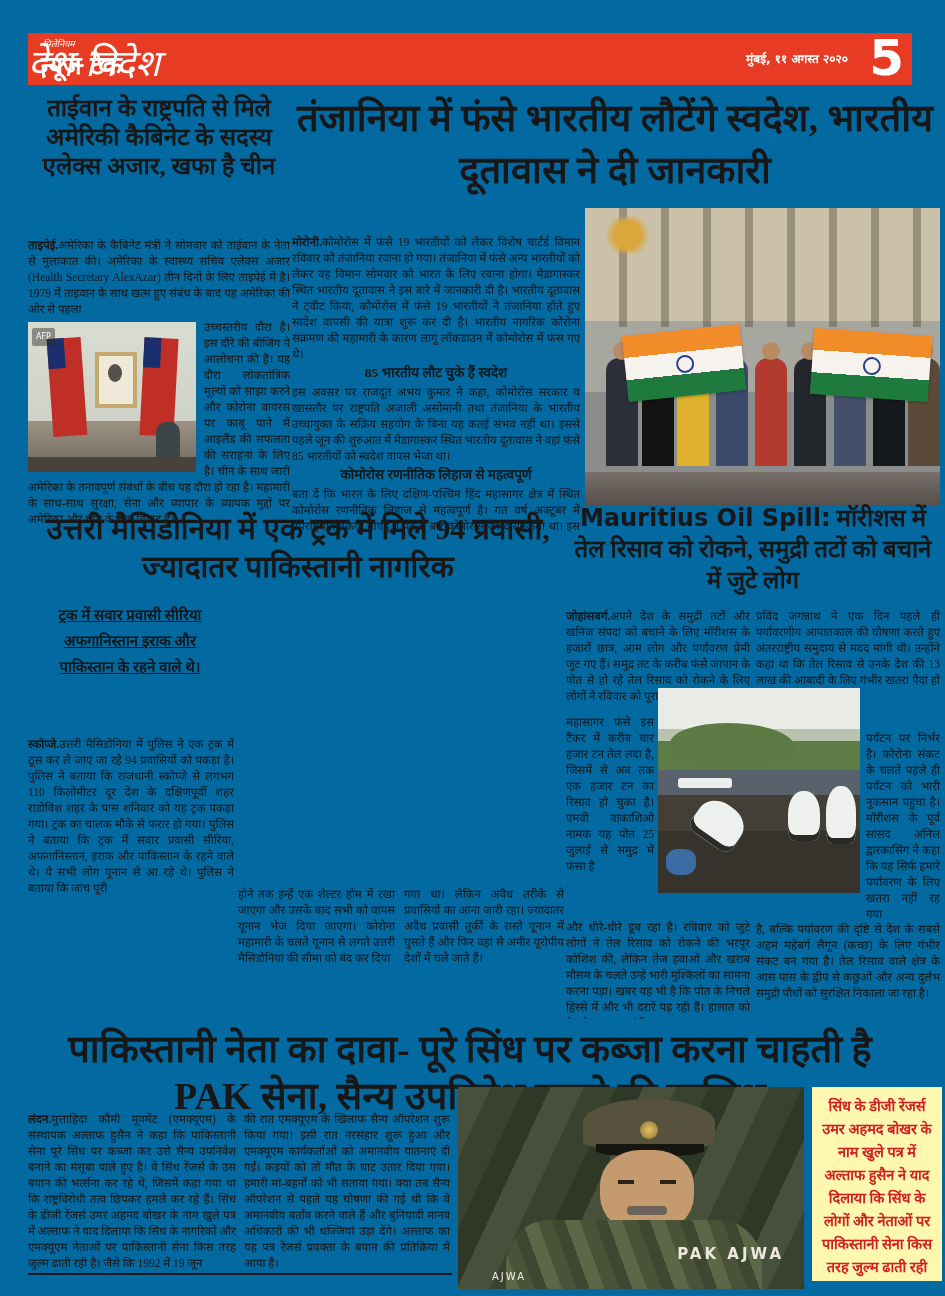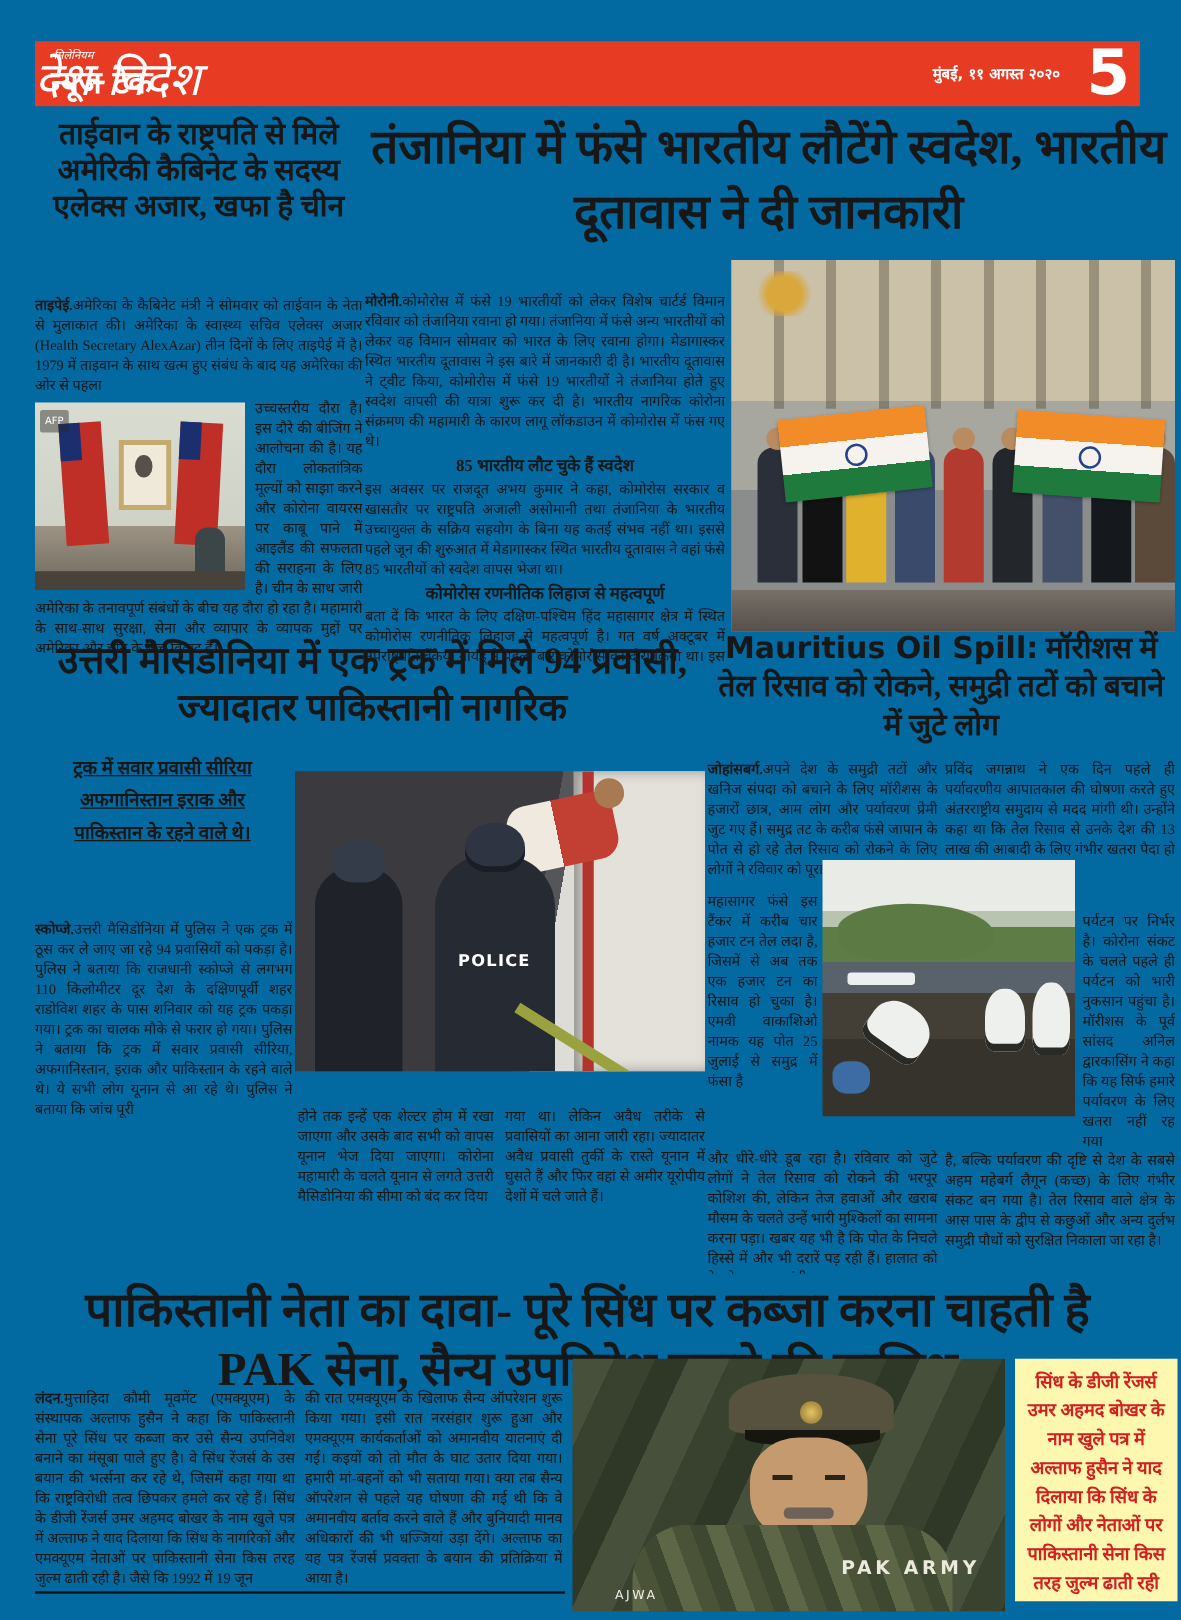--- a/index.html
+++ b/index.html
@@ -175,33 +175,20 @@
         <div class="chakra"></div>
       </div>
     <div class="lug"></div>
   </div>
 
   <div class="hl mac-hl">उत्तरी मैसिडोनिया में एक ट्रक में मिले 94 प्रवासी, ज्यादातर पाकिस्तानी नागरिक</div>
   <div class="mac-quote">ट्रक में सवार प्रवासी सीरिया अफगानिस्तान इराक और पाकिस्तान के रहने वाले थे।</div>
   <div class="bodytxt mac-body">
     <span class="dateline">स्कोप्जे.</span><span>उत्तरी मैसिडोनिया में पुलिस ने एक ट्रक में ठूस कर ले जाए जा रहे 94 प्रवासियों को पकड़ा है। पुलिस ने बताया कि राजधानी स्कोप्जे से लगभग 110 किलोमीटर दूर देश के दक्षिणपूर्वी शहर राडोविश शहर के पास शनिवार को यह ट्रक पकड़ा गया। ट्रक का चालक मौके से फरार हो गया। पुलिस ने बताया कि ट्रक में सवार प्रवासी सीरिया, अफगानिस्तान, इराक और पाकिस्तान के रहने वाले थे। ये सभी लोग यूनान से आ रहे थे। पुलिस ने बताया कि जांच पूरी</span>
   </div>
-  <div class="photo-truck">
-    <div class="tp-door"></div>
-    <div class="tp-stripe"></div>
-    <div class="cop2">
-        <div class="helmet"></div>
-      </div>
-    <div class="redman"></div>
-    <div class="cop1">
-      <div class="helmet"></div>
-      <div class="pol-label">POLICE</div>
-    </div>
-    <div class="strap"></div>
-  </div>
   <div class="bodytxt mac-cola">होने तक इन्हें एक शेल्टर होम में रखा जाएगा और उसके बाद सभी को वापस यूनान भेज दिया जाएगा। कोरोना महामारी के चलते यूनान से लगते उत्तरी मैसिडोनिया की सीमा को बंद कर दिया</div>
   <div class="bodytxt mac-colb">गया था। लेकिन अवैध तरीके से प्रवासियों का आना जारी रहा। ज्यादातर अवैध प्रवासी तुर्की के रास्ते यूनान में घुसते हैं और फिर वहां से अमीर यूरोपीय देशों में चले जाते हैं।</div>
 
   <div class="hl mau-hl">
     <span class="mau-en">Mauritius Oil Spill:</span><span> मॉरीशस में तेल रिसाव को रोकने, समुद्री तटों को बचाने में जुटे लोग</span>
   </div>
   <div class="bodytxt mau-l1">
     <span class="dateline">जोहांसबर्ग.</span><span>अपने देश के समुद्री तटों और खनिज संपदा को बचाने के लिए मॉरीशस के हजारों छात्र, आम लोग और पर्यावरण प्रेमी जुट गए हैं। समुद्र तट के करीब फंसे जापान के पोत से हो रहे तेल रिसाव को रोकने के लिए लोगों ने रविवार को पूरा प्रयास किया। हिंद</span>
   </div>
   <div class="bodytxt mau-l2">महासागर फंसे इस टैंकर में करीब चार हजार टन तेल लदा है, जिसमें से अब तक एक हजार टन का रिसाव हो चुका है। एमवी वाकाशिओ नामक यह पोत 25 जुलाई से समुद्र में फंसा है</div>
@@ -228,18 +215,18 @@
     <div class="cap">
         <div class="emblem"></div>
       </div>
     <div class="peak"></div>
     <div class="face">
       <div class="eye eye-l"></div>
       <div class="eye eye-r"></div>
       <div class="mst"></div>
     </div>
     <div class="torso"></div>
-    <div class="pak-label">PAK ARMY</div>
+    <div class="pak-label">PAK AJWA</div>
     <div class="nametag">AJWA</div>
   </div>
   <div class="s-box">सिंध के डीजी रेंजर्स उमर अहमद बोखर के नाम खुले पत्र में अल्ताफ हुसैन ने याद दिलाया कि सिंध के लोगों और नेताओं पर पाकिस्तानी सेना किस तरह जुल्म ढाती रही है।</div>
 
 </div>
 
 </body></html>

